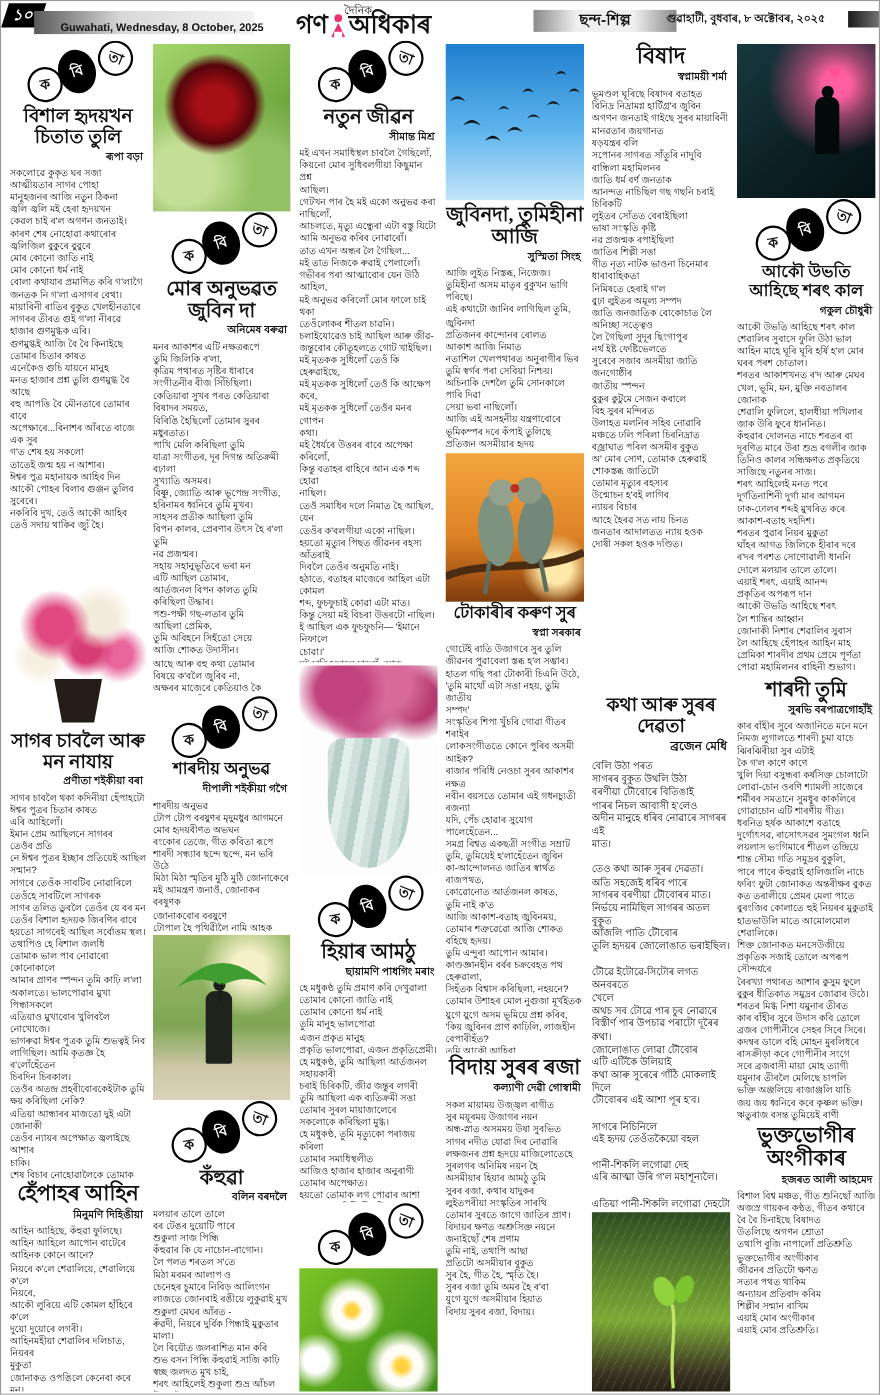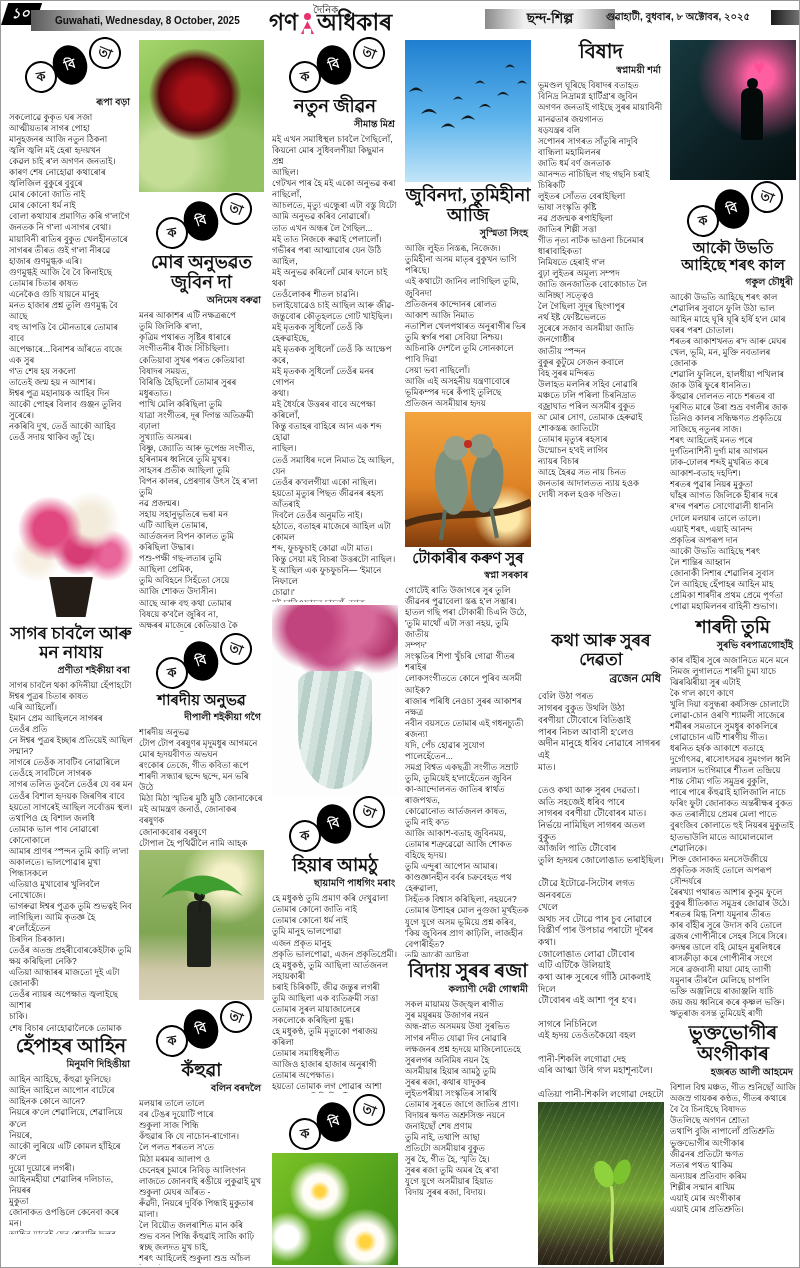--- a/index.html
+++ b/index.html
@@ -4,21 +4,21 @@
 <style>
   html,body{margin:0;padding:0;background:#e8e8e8;}
   .page{position:relative;width:800px;height:1268px;margin:0 auto;background:#fff;
         font-family:"Liberation Sans","DejaVu Sans",sans-serif;overflow:hidden;border:1px solid #9a9a9a;box-sizing:border-box;color:#111;}
   
   .header{position:absolute;left:0;top:0;width:800px;height:34px;}
   .pageno{position:absolute;left:0;top:2px;width:34px;height:22px;background:#000;color:#fff;
           font-weight:bold;font-size:14px;display:flex;align-items:center;justify-content:center;
           transform:skewX(-18deg);transform-origin:bottom left;}
   .datebar-left{position:absolute;left:30px;top:9px;width:200px;height:21px;
-          background:linear-gradient(to right,#5a5a5a,#d9d9d9 40%,#f2f2f2);display:flex;align-items:center;}
+          background:linear-gradient(to right,#5a5a5a,#d9d9d9 40%,#f2f2f2);display:flex;align-items:flex-end;}
   .date-left-text{font-size:10px;font-weight:bold;color:#111;padding-left:24px;white-space:nowrap;}
   .masthead{position:absolute;left:268px;top:1px;height:32px;display:flex;align-items:flex-end;}
   .mast-prefix{font-size:10px;font-weight:normal;position:absolute;left:12px;top:0;margin-left:32px;}
   .mast-main{font-size:23px;font-weight:bold;letter-spacing:0;line-height:1;}
   .mast-icon{width:13px;height:21px;position:relative;margin:0 3px;}
   .mast-icon::before{content:"";position:absolute;top:0;left:3px;width:7px;height:7px;border-radius:50%;background:#e8326e;}
   .mast-icon::after{content:"";position:absolute;top:8px;left:0;width:13px;height:13px;background:#e8326e;
           clip-path:polygon(50% 0,100% 100%,78% 100%,78% 60%,22% 60%,22% 100%,0 100%);}
   .section-box{position:absolute;left:460px;top:8px;width:130px;height:20px;
           background:linear-gradient(to right,#8a8a8a,#efefef 30%,#efefef 70%,#8a8a8a);
@@ -113,20 +113,21 @@
       <span class="blackbar"></span>
     </div>
   </div>
 
   <div class="col" style="left:8px;width:124px">
     <div class="kobita">
       <span class="kb k">ক</span>
       <span class="kb bi">বি</span>
       <span class="kb ta">তা</span>
     </div>
+    <h2 class="title t17">বিশাল হৃদয়খন চিতাত তুলি</h2>
     <div class="author">ৰূপা বড়া</div>
     <div class="poem" style="height:374px">সকলোৱে কুকৃত ঘৰ সজা
 আত্মীয়তাৰ সাগৰ পোহা
 মানুহজনৰ আজি নতুন ঠিকনা
 জ্বলি জ্বলি মই হেৰা হৃদয়খন
 কেৱল চাই ৰ'ল অগণন জনতাই।
 কাৰণ শেষ নোহোৱা কথাৰোৰ
 জ্বলিজিল বুকুৰে বুবুৰে
 মোৰ কোনো জাতি নাই
 মোৰ কোনো ধৰ্ম নাই

